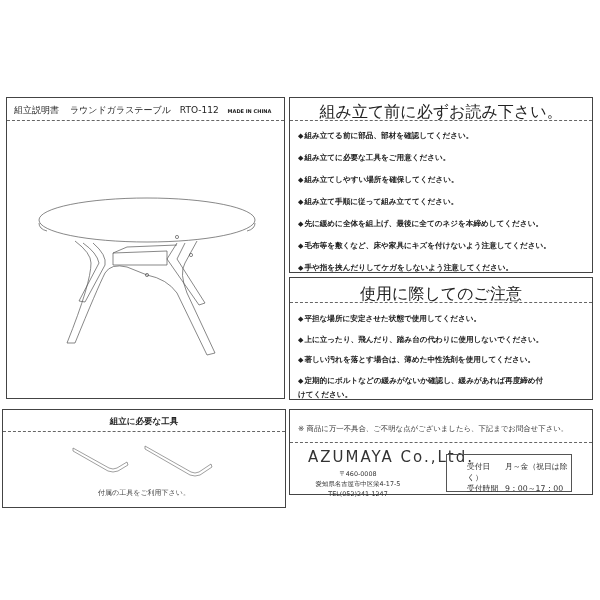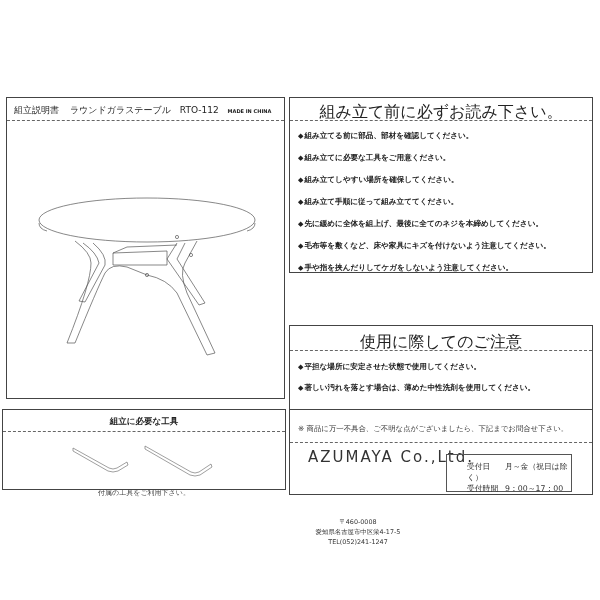--- a/index.html
+++ b/index.html
@@ -59,30 +59,32 @@
     <li><span class="diamond">◆</span><span>組み立てる前に部品、部材を確認してください。</span></li>
     <li><span class="diamond">◆</span><span>組み立てに必要な工具をご用意ください。</span></li>
     <li><span class="diamond">◆</span><span>組み立てしやすい場所を確保してください。</span></li>
     <li><span class="diamond">◆</span><span>組み立て手順に従って組み立ててください。</span></li>
     <li><span class="diamond">◆</span><span>先に緩めに全体を組上げ、最後に全てのネジを本締めしてください。</span></li>
     <li><span class="diamond">◆</span><span>毛布等を敷くなど、床や家具にキズを付けないよう注意してください。</span></li>
     <li><span class="diamond">◆</span><span>手や指を挟んだりしてケガをしないよう注意してください。</span></li>
   </ul>
 </div>
 
-<div class="panel" style="left:289px; top:277px; width:304px; height:123px;margin-top:48px;">
+<div class="panel" style="left:289px; top:277px; width:304px; height:123px;">
   <div class="ptitle" style="top:6px;">使用に際してのご注意</div>
   <div class="dash" style="top:24px;"></div>
   <ul class="list" style="top:31px; line-height:19.5px;">
     <li><span class="diamond">◆</span><span>平担な場所に安定させた状態で使用してください。</span></li>
+    <li><span class="diamond">◆</span><span>上に立ったり、飛んだり、踏み台の代わりに使用しないでください。</span></li>
     <li><span class="diamond">◆</span><span>著しい汚れを落とす場合は、薄めた中性洗剤を使用してください。</span></li>
+    <li class="wrap" style="width:250px; margin-top:3px;"><span class="diamond">◆</span><span>定期的にボルトなどの緩みがないか確認し、緩みがあれば再度締め付けてください。</span></li>
   </ul>
 </div>
 
-<div class="panel" style="left:2px; top:409px; width:284px; height:81px;">
+<div class="panel" style="left:2px; top:409px; width:284px; height:99px;">
   <div class="tools-title">組立に必要な工具</div>
   <div class="dash" style="top:21px;"></div>
   <svg style="position:absolute; left:68px; top:36px;" width="60" height="30" viewBox="0 0 60 30" fill="none" stroke="#777" stroke-width="0.7">
     <path d="M2 2 L38 22 Q42 24 46 22 L56 16"></path>
     <path d="M2 5 L37 25 Q42 27 47 25 L57 19"></path>
     <path d="M2 2 L2 5"></path>
       <path d="M56 16 L57 19"></path>
   </svg>
   <svg style="position:absolute; left:140px; top:34px;" width="72" height="36" viewBox="0 0 72 36" fill="none" stroke="#777" stroke-width="0.7">
     <path d="M2 2 L48 28 Q52 30 56 28 L68 20"></path>
@@ -90,21 +92,21 @@
     <path d="M2 2 L2 5"></path>
       <path d="M68 20 L69 23"></path>
   </svg>
   <div class="tools-note">付属の工具をご利用下さい。</div>
 </div>
 
 <div class="panel" style="left:289px; top:409px; width:304px; height:86px;">
   <div class="notice">※ 商品に万一不具合、ご不明な点がございましたら、下記までお問合せ下さい。</div>
   <div class="dash" style="top:32px;"></div>
   <div class="company" style="top:38px;">AZUMAYA Co.,Ltd.</div>
-  <div class="addr" style="top:59px;margin-top:48px;">
+  <div class="addr" style="top:59px;">
     <div>〒460-0008</div>
     <div>愛知県名古屋市中区栄4-17-5</div>
     <div>TEL(052)241-1247</div>
   </div>
   <div class="hours" style="top:44px;">
     <div><span class="k">受付日</span><span>月～金（祝日は除く）</span></div>
     <div><span class="k">受付時間</span><span>9：00～17：00</span></div>
   </div>
 </div>
 

